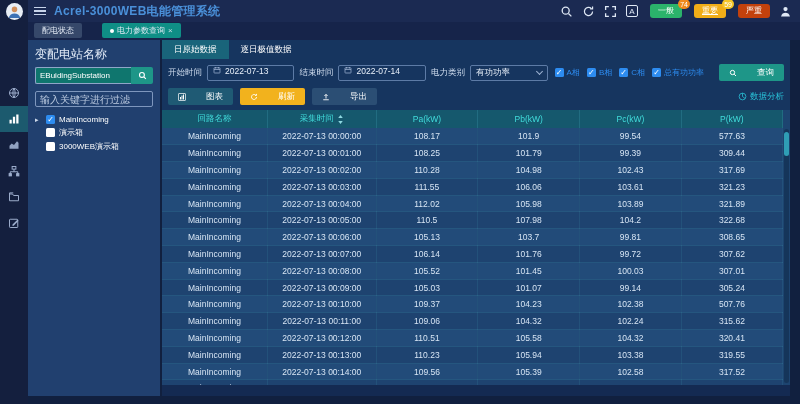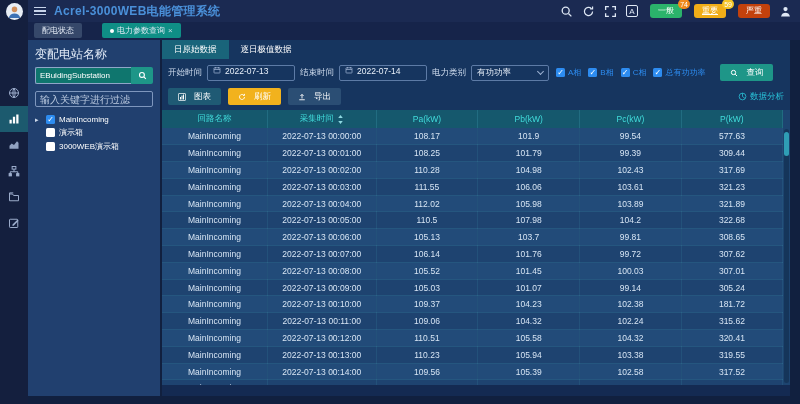--- a/index.html
+++ b/index.html
@@ -58,21 +58,21 @@
   .mtab.active { background:#19647a; }
 
   .filter-row { display:flex; align-items:center; gap:5px; padding:5px 6px; font-size:8.5px; color:#cfdcee; flex-shrink:0; }
   .f-label { white-space:nowrap; }
   .date-box { width:88px; height:16px; border:1px solid #5d7ba6; border-radius:2px; background:#16355f; display:flex; gap:4px; padding:0 5px; color:#e8f0fa; cursor:pointer; }
   .date-box svg { width:8px; height:8px; color:#9db2d2; flex-shrink:0; }
   .select-box { width:78px; height:16px; border:1px solid #5d7ba6; border-radius:2px; display:flex; align-items:center; justify-content:space-between; padding:0 5px; color:#e8f0fa; cursor:pointer; }
   .chev { width:5px; height:5px; border-right:1px solid #9db2d2; border-bottom:1px solid #9db2d2; transform:rotate(45deg); margin-top:-2px; }
   .cb-group { display:flex; align-items:center; gap:7px; margin-left:2px; }
   .cb-item { display:flex; align-items:center; gap:3px; color:#2d8cf0; font-size:8px; cursor:pointer; white-space:nowrap; }
-  .btn { border:none; border-radius:2px; color:#fff; font-size:8.5px; height:17px; padding:0 10px; display:inline-flex; align-items:center; gap:8px; cursor:pointer; white-space:nowrap; }
+  .btn { border:none; border-radius:2px; color:#fff; font-size:8.5px; height:17px; padding:0 10px; display:inline-flex; align-items:center; gap:20px; cursor:pointer; white-space:nowrap; }
   .btn svg { width:8px; height:8px; }
   .btn-query { background:#1e9688; margin-left:10px; }
 
   .action-row { display:flex; align-items:center; gap:7px; padding:2px 6px 5px 6px; flex-shrink:0; }
   .btn-chart { background:#1f5a74; }
   .btn-refresh { background:#f2b21d; }
   .btn-export { background:#2b4e74; }
   .analysis-link { margin-left:auto; display:flex; align-items:center; gap:3px; color:#29c2d8; font-size:8.5px; cursor:pointer; }
   .analysis-link svg { width:9px; height:9px; }
 
@@ -444,21 +444,21 @@
                   <td>101.07</td>
                   <td>99.14</td>
                   <td>305.24</td>
                 </tr>
                 <tr>
                   <td>MainIncoming</td>
                   <td>2022-07-13 00:10:00</td>
                   <td>109.37</td>
                   <td>104.23</td>
                   <td>102.38</td>
-                  <td>181.72</td>
+                  <td>507.76</td>
                 </tr>
                 <tr>
                   <td>MainIncoming</td>
                   <td>2022-07-13 00:11:00</td>
                   <td>109.06</td>
                   <td>104.32</td>
                   <td>102.24</td>
                   <td>315.62</td>
                 </tr>
                 <tr>

